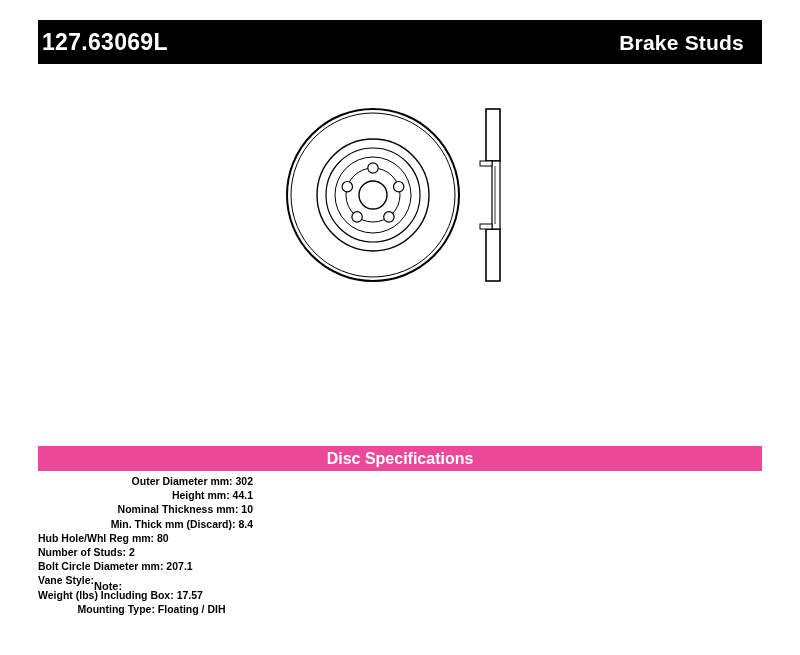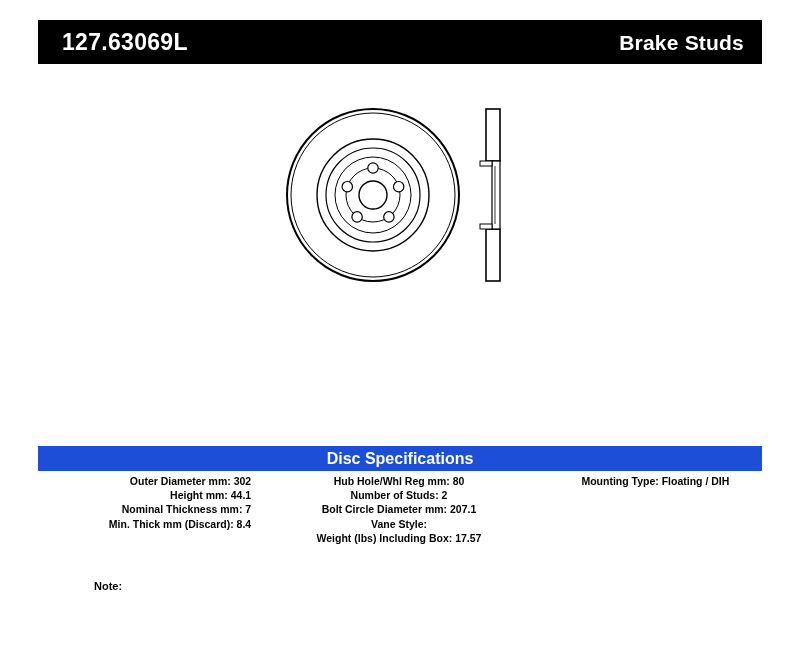--- a/index.html
+++ b/index.html
@@ -28,21 +28,21 @@
     position: absolute;
     left: 38px;
     top: 20px;
     width: 724px;
     height: 44px;
     background: #000000;
     display: flex;
     align-items: center;
     justify-content: space-between;
     box-sizing: border-box;
-    padding: 0 18px 0 24px;
+    padding: 0 18px 0 4px;
   }
   .part-number {
     color: #ffffff;
     font-size: 23px;
     font-weight: bold;
     letter-spacing: 0.3px;
     line-height: 1;
   }
   .header-title {
     color: #ffffff;
@@ -74,53 +74,53 @@
     top: 25px;
   }
 
   
   .spec-bar {
     position: absolute;
     left: 38px;
     top: 446px;
     width: 724px;
     height: 25px;
-    background: #1d4ed8;
+    background: #ec4899;
     display: flex;
     align-items: center;
     justify-content: center;
   }
   .spec-bar-title {
     color: #ffffff;
     font-size: 16px;
     font-weight: bold;
     line-height: 1;
   }
 
   .spec-columns {
     position: absolute;
     left: 38px;
     top: 474px;
     width: 724px;
     display: flex;
     align-items: flex-start;
+    flex-direction: column;
   }
   .spec-col {
     font-size: 10.5px;
     font-weight: bold;
     line-height: 14.2px;
   }
   .spec-col-left {
     width: 215px;
     text-align: right;
     padding-right: 4px;
   }
   .spec-col-mid {
     width: 290px;
-    text-align: center;
   }
   .spec-col-right {
     width: 215px;
     text-align: center;
     padding-left: 6px;
   }
   .spec-line {
     white-space: nowrap;
   }
 
@@ -196,21 +196,21 @@
   </div>
 
   <div class="spec-bar">
     <span class="spec-bar-title">Disc Specifications</span>
   </div>
 
   <div class="spec-columns">
     <div class="spec-col spec-col-left">
       <div class="spec-line">Outer Diameter mm: 302</div>
       <div class="spec-line">Height mm: 44.1</div>
-      <div class="spec-line">Nominal Thickness mm: 7</div>
+      <div class="spec-line">Nominal Thickness mm: 10</div>
       <div class="spec-line">Min. Thick mm (Discard): 8.4</div>
     </div>
     <div class="spec-col spec-col-mid">
       <div class="spec-line">Hub Hole/Whl Reg mm: 80</div>
       <div class="spec-line">Number of Studs: 2</div>
       <div class="spec-line">Bolt Circle Diameter mm: 207.1</div>
       <div class="spec-line">Vane Style:</div>
       <div class="spec-line">Weight (lbs) Including Box: 17.57</div>
     </div>
     <div class="spec-col spec-col-right">

